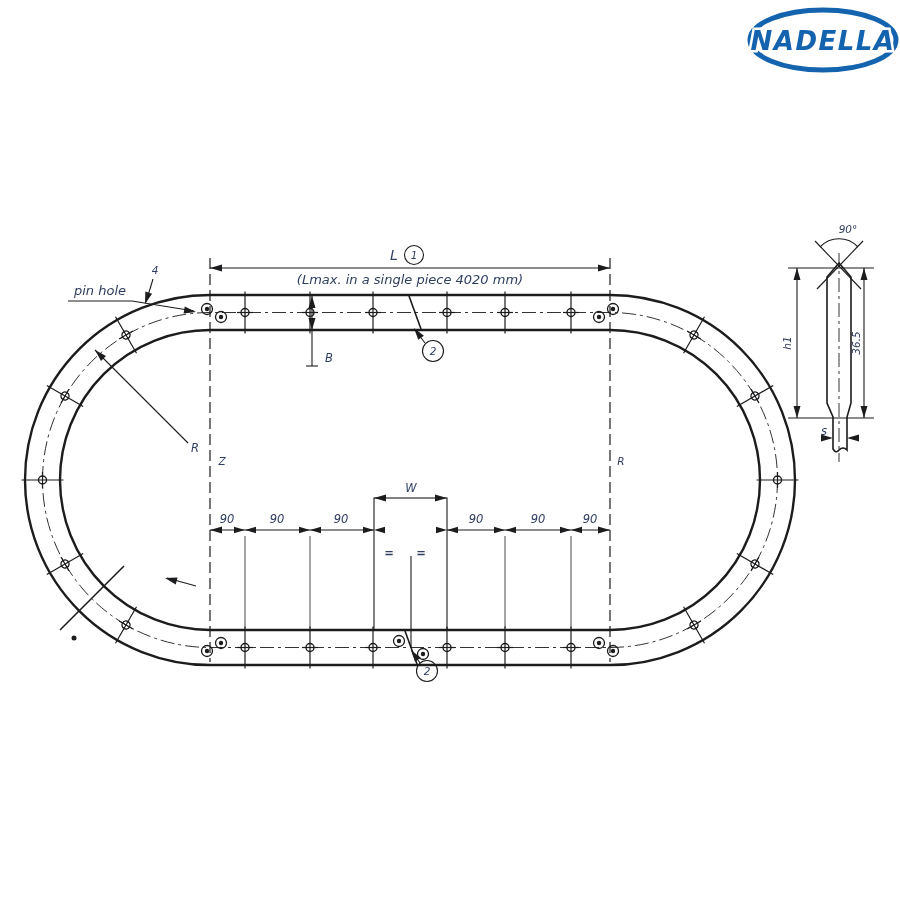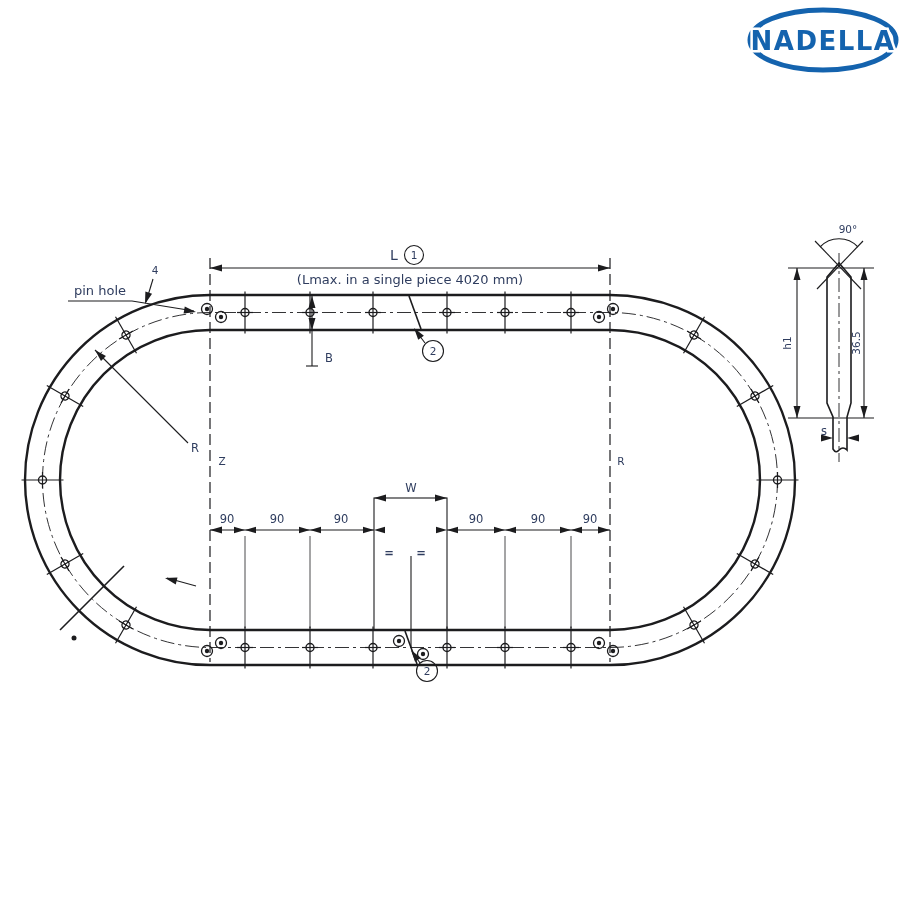--- a/index.html
+++ b/index.html
@@ -1,16 +1,16 @@
 <!DOCTYPE html>
 <html style="--line: #1c1c1e; --ink: #2f3d5f; --logo: #1463ae; --bg: #ffffff;"><head>
 <meta charset="utf-8">
 <style>
   html,body{margin:0;padding:0;background:#fff;}
-  #stage{width:900px;height:900px;position:relative;background:var(--bg,#fff);}
+  #stage{width:900px;height:900px;position:relative;background:var(--bg,#fff);font-style:italic;}
   svg{display:block;}
   .ln{stroke:var(--line);fill:none;stroke-width:2.4;stroke-linejoin:round;stroke-linecap:round;}
   .md{stroke:var(--line);fill:none;stroke-width:1.6;}
   .tn{stroke:var(--line);fill:none;stroke-width:1.1;}
   .xtn{stroke:var(--line);fill:none;stroke-width:0.8;}
   .fl{fill:var(--line);stroke:none;}
   .cl{stroke:var(--line);fill:none;stroke-width:0.9;stroke-dasharray:14 4 3 4;}
   .dsh{stroke:var(--line);fill:none;stroke-width:1.2;stroke-dasharray:11 5;}
   .txt{fill:var(--ink);font-family:"DejaVu Sans",sans-serif;font-size:12px;text-anchor:middle;}
   .sm{font-size:10.5px;}

